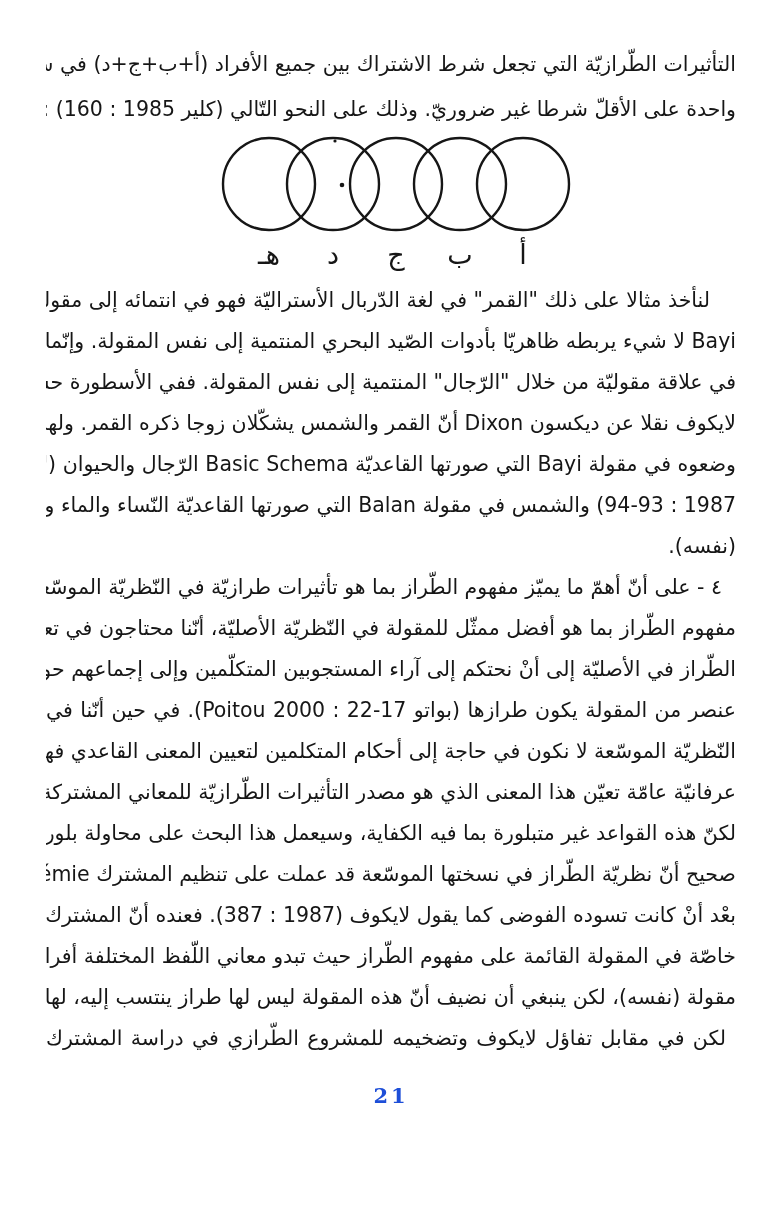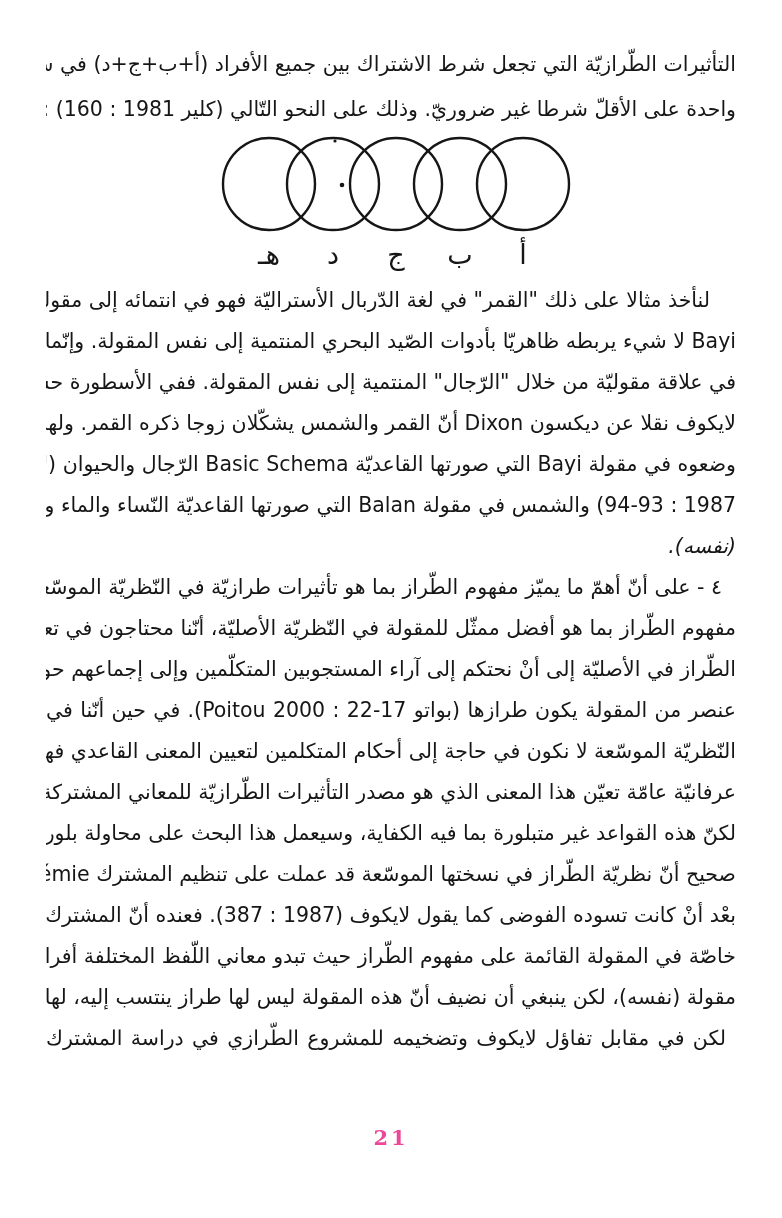--- a/index.html
+++ b/index.html
@@ -20,60 +20,60 @@
     font-size:20.5px;
     line-height:41px;
     height:41px;
     overflow:hidden;
     text-align:justify;
     text-align-last:justify;
     white-space:nowrap;
     letter-spacing:0px;
   }
   .intro .line{line-height:45px;height:45px;}
-  .rl{text-align:right;text-align-last:right;font-style:italic;}
+  .rl{text-align:right;text-align-last:right;}
   .ind1{padding-right:26px;}
   .ind2{padding-right:14px;}
   .ind3{padding-right:10px;font-family:Liberation Serif, serif;}
   .diagram{
     position:relative;
     height:140px;
     margin-top:0px;
   }
   .diagram svg{
     position:absolute;
     left:132px;
     top:0px;
   }
   .diagram text{
     font-family:"DejaVu Sans",sans-serif;
     font-size:27px;
     fill:#161616;
   }
   .body-block{margin-top:8px;}
   .pagenum{
-    margin-top:66px;
+    margin-top:24px;
     text-align:center;
     text-align-last:center;
     font-family:"DejaVu Serif",serif;
     font-size:21px;
     font-weight:700;
     letter-spacing:3px;
-    color:#ec4899;
+    color:#1d4ed8;
     direction:ltr;
   }
 </style>
 </head>
 <body>
 
 <div class="page">
 
   <div class="intro">
     <div class="line">التأثيرات الطّرازيّة التي تجعل شرط الاشتراك بين جميع الأفراد (أ+ب+ج+د) في سمة</div>
-    <div class="line">واحدة على الأقلّ شرطا غير ضروريّ. وذلك على النحو التّالي (كلير 1981 : 160) :</div>
+    <div class="line">واحدة على الأقلّ شرطا غير ضروريّ. وذلك على النحو التّالي (كلير 1985 : 160) :</div>
   </div>
 
   <div class="diagram">
     <svg width="440" height="140" viewBox="0 0 440 140">
       <g fill="none" stroke="#161616" stroke-width="2.4">
         <circle cx="91" cy="52" r="46"></circle>
         <circle cx="155" cy="52" r="46"></circle>
         <circle cx="218" cy="52" r="46"></circle>
         <circle cx="282" cy="52" r="46"></circle>
         <circle cx="345" cy="52" r="46"></circle>

